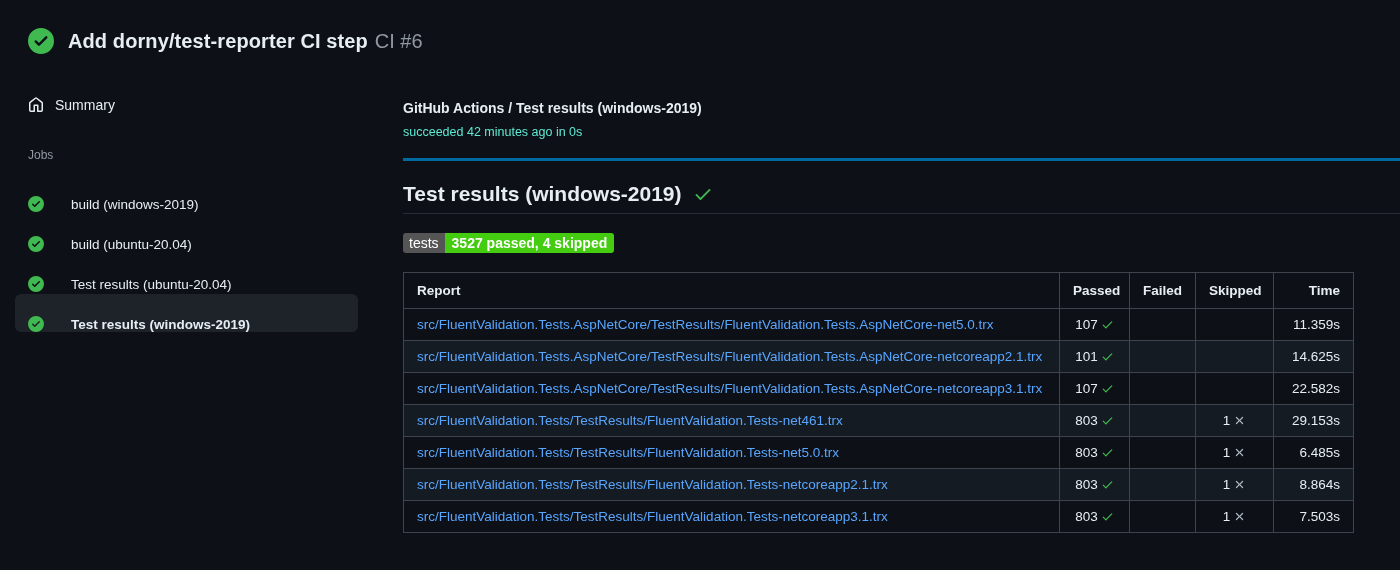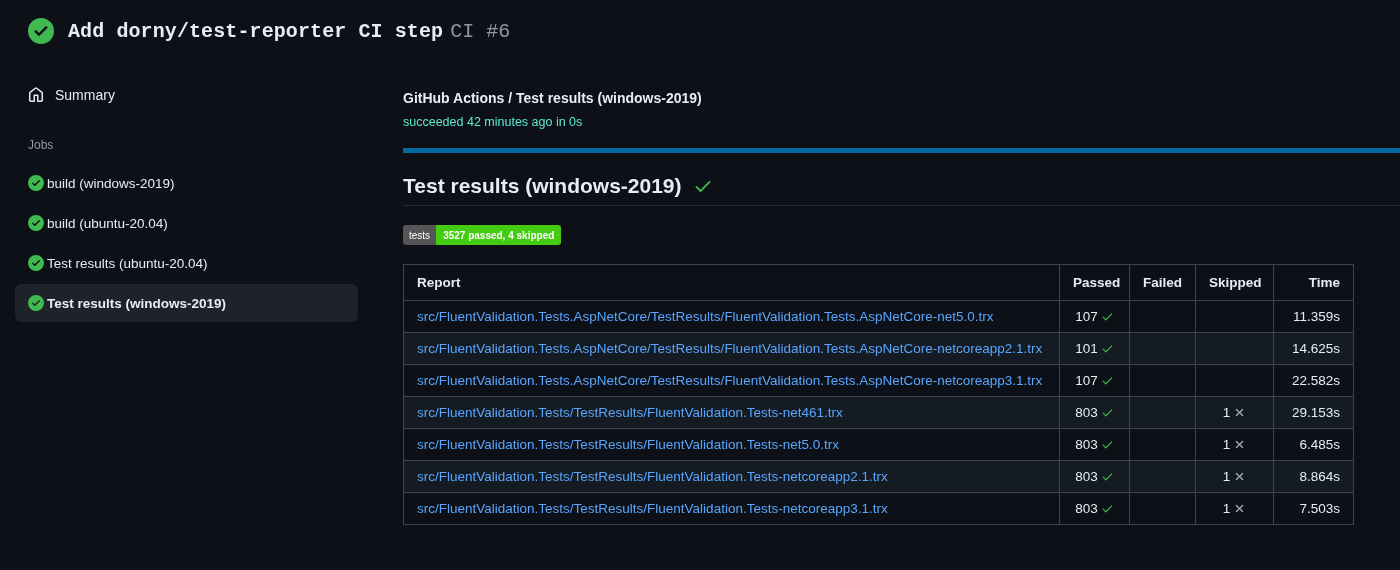--- a/index.html
+++ b/index.html
@@ -4,60 +4,60 @@
 <style>
   * { margin: 0; padding: 0; box-sizing: border-box; }
   html, body { width: 1400px; height: 570px; overflow: hidden; }
   body {
     background: #0d1117;
     color: #e6edf3;
     font-family: "Liberation Sans", sans-serif;
   }
 
   
-  .run-header { padding: 18px 0 0 28px; display: flex; align-items: center; font-family: Liberation Mono, monospace; }
+  .run-header { padding: 28px 0 0 28px; display: flex; align-items: center; }
   .run-status-icon { width: 26px; height: 26px; flex-shrink: 0; }
   .run-title { font-size: 20px; font-weight: 700; margin-left: 14px; letter-spacing: .1px; }
   .run-number { font-size: 20px; font-weight: 400; color: #9198a1; margin-left: 7px; }
 
   
   .layout { display: flex; align-items: flex-start; }
 
   
   .sidebar { width: 403px; flex-shrink: 0; padding: 41px 24px 0 28px; }
   .summary-item { display: flex; align-items: center; gap: 11px; font-size: 14px; height: 20px; cursor: pointer; }
   .summary-item svg { width: 16px; height: 16px; }
   .jobs-label { margin-top: 33px; font-size: 12px; color: #9198a1; }
   .jobs-list { margin-top: 12px; }
   .job-item {
-    display: flex; align-items: center; gap: 3px;
+    display: flex; align-items: flex-end; gap: 27px;
     height: 38px; width: 343px;
     padding: 0 13px; margin: 0 0 2px -13px;
     border-radius: 6px; font-size: 13.5px; cursor: pointer;
   }
   .job-item svg { width: 16px; height: 16px; flex-shrink: 0; }
   .job-item.selected { background: rgba(177,186,196,0.11); font-weight: 700; }
 
   
   .main { flex: 1; min-width: 0; padding-top: 44px; }
-  .check-header { padding-bottom: 17px; border-bottom: 5px solid #0369a1; }
+  .check-header { padding-bottom: 17px; border-bottom: 3px solid #0369a1; }
   .check-title { font-size: 14px; font-weight: 700; line-height: 20px; }
   .check-status { font-size: 12.5px; color: #5eead4; margin-top: 5px; line-height: 18px; }
 
   .section-heading {
     margin-top: 20px; padding-bottom: 6px;
     border-bottom: 1px solid #262c36;
     display: flex; align-items: center;
   }
   .section-title { font-size: 21px; font-weight: 600; line-height: 26px; }
   .section-check { width: 20px; height: 20px; margin-left: 11px; }
 
   
   .badge-row { margin-top: 19px; }
-  .badge { display: inline-flex; border-radius: 3px; overflow: hidden; font-size: 10px; line-height: 13px; align-items: center; }
+  .badge { display: inline-flex; border-radius: 3px; overflow: hidden; font-size: 14px; line-height: 13px; align-items: center; }
   .badge-label { background: #555555; color: #ffffff; padding: 4px 6px 3px; }
   .badge-value { background: #44cc11; color: #ffffff; padding: 4px 7px 3px; font-weight: 600; }
 
   
   .results-table {
     margin-top: 19px;
     width: calc(100% - 46px);
     border-collapse: collapse;
     table-layout: fixed;
     font-size: 13.5px;

